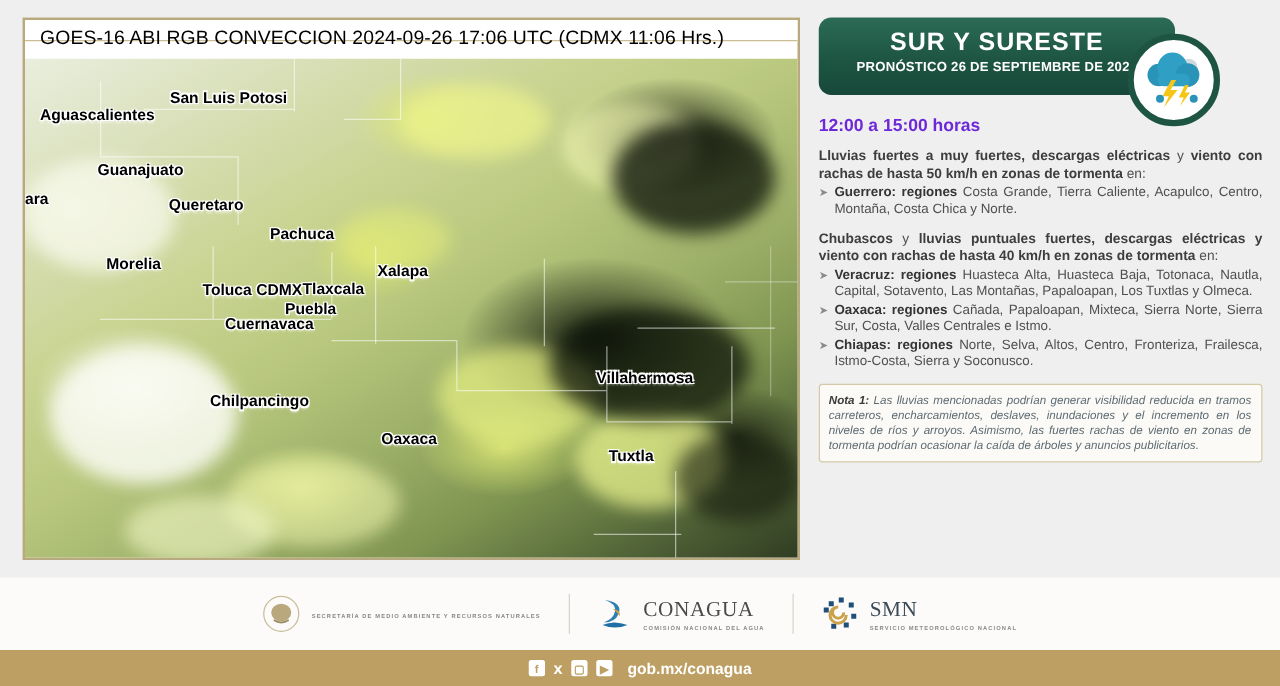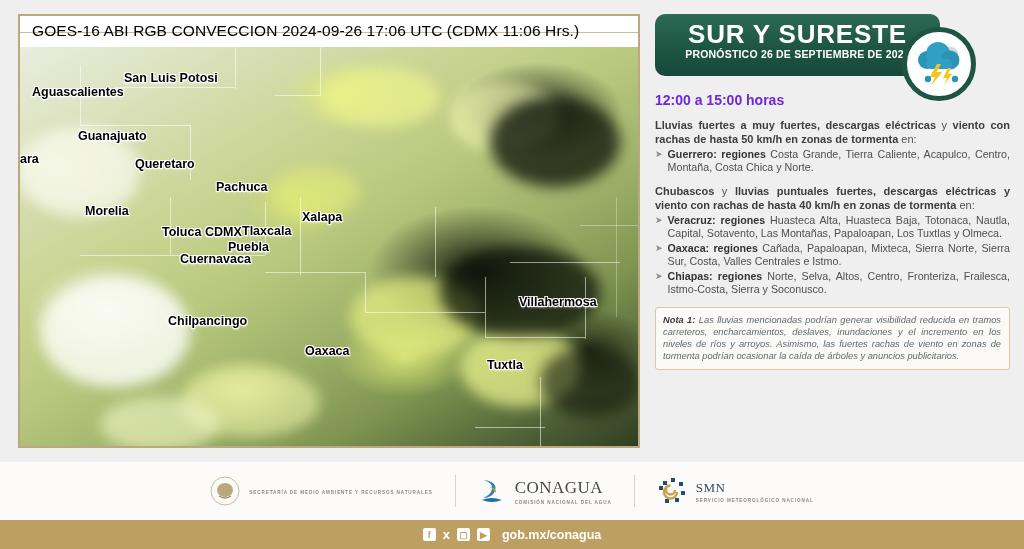--- a/index.html
+++ b/index.html
@@ -64,21 +64,21 @@
   #region-banner{
     position:relative;
     width:285px; height:62px;
     background:linear-gradient(180deg,#2c6b55 0%, #1d5542 55%, #17483a 100%);
     border-radius:10px;
     color:#fff;
     text-align:center;
     padding-top:8px;
   }
   #region-title{
-    font-size:26px; font-weight:700; letter-spacing:.8px;
+    font-size:20px; font-weight:700; letter-spacing:.8px;
     line-height:25px;
   }
   #region-subtitle{
     font-size:10.5px; font-weight:700; letter-spacing:.2px;
     margin-top:1px;
   }
   #weather-badge{
     position:absolute; left:247px; top:13px;
     width:74px; height:74px;
     border-radius:50%;
@@ -194,36 +194,36 @@
     <div class="border-line" style="left:465px;top:230px;width:1px;height:60px;"></div>
     <div class="border-line" style="left:465px;top:290px;width:100px;height:1px;"></div>
     <div class="border-line" style="left:565px;top:230px;width:1px;height:62px;"></div>
     <div class="border-line" style="left:490px;top:215px;width:110px;height:1px;"></div>
     <div class="border-line" style="left:560px;top:178px;width:62px;height:1px;background:rgba(255,255,255,.35);"></div>
     <div class="border-line" style="left:596px;top:150px;width:1px;height:120px;background:rgba(255,255,255,.3);"></div>
     <div class="border-line" style="left:520px;top:330px;width:1px;height:70px;"></div>
     <div class="border-line" style="left:455px;top:380px;width:70px;height:1px;"></div>
 
     <div id="city-layer">
-        <div class="city" style="left: 78px; top: 24px; padding-left: 26px;">San Luis Potosi</div>
+        <div class="city" style="left: 90px; top: 24px; padding-left: 26px;">San Luis Potosi</div>
         <div class="city" style="left: 12px; top: 38px;">Aguascalientes</div>
         <div class="city" style="left: 58px; top: 82px;">Guanajuato</div>
         <div class="city" style="left: 115px; top: 110px;">Queretaro</div>
         <div class="city" style="left: 0px; top: 105px;">ara</div>
         <div class="city" style="left: 196px; top: 133px;">Pachuca</div>
         <div class="city" style="left: 65px; top: 157px;">Morelia</div>
         <div class="city" style="left: 282px; top: 163px;">Xalapa</div>
         <div class="city" style="left: 142px; top: 178px;">Toluca</div>
         <div class="city" style="left: 185px; top: 178px;">CDMX</div>
         <div class="city" style="left: 222px; top: 177px;">Tlaxcala</div>
         <div class="city" style="left: 208px; top: 193px;">Puebla</div>
         <div class="city" style="left: 160px; top: 205px;">Cuernavaca</div>
         <div class="city" style="left: 148px; top: 267px;">Chilpancingo</div>
         <div class="city" style="left: 285px; top: 297px;">Oaxaca</div>
-        <div class="city" style="left: 499px; top: 248px;">Villahermosa</div>
+        <div class="city" style="left: 457px; top: 248px;">Villahermosa</div>
         <div class="city" style="left: 467px; top: 311px;">Tuxtla</div>
       </div>
 
   </div>
 </div>
 
 <div id="right-panel">
 
   <div id="region-banner">
     <div id="region-title">SUR Y SURESTE</div>
@@ -310,21 +310,21 @@
       <rect x="2" y="10" width="4" height="4" fill="#1f4e79"></rect>
       <rect x="6" y="5" width="4" height="4" fill="#1f4e79"></rect>
       <rect x="14" y="2" width="4" height="4" fill="#1f4e79"></rect>
       <rect x="22" y="6" width="4" height="4" fill="#1f4e79"></rect>
       <rect x="24" y="15" width="4" height="4" fill="#1f4e79"></rect>
       <rect x="18" y="22" width="4" height="4" fill="#1f4e79"></rect>
       <rect x="8" y="23" width="4" height="4" fill="#1f4e79"></rect>
       <path d="M18 14 a4.5 4.5 0 1 1 -4.5 -4.5 a6.5 6.5 0 1 0 6.5 6.5" fill="none" stroke="#c9a24a" stroke-width="2.4"></path>
     </svg>
     <div>
-      <div class="logo-text-main" style="font-size:13px;color:#3c4b58;font-weight:400;">SMN</div>
+      <div class="logo-text-main" style="font-size:17px;color:#3c4b58;font-weight:400;">SMN</div>
       <div class="logo-sub">SERVICIO METEOROLÓGICO NACIONAL</div>
     </div>
   </div>
 </div>
 
 <div id="social-bar">
   <div class="soc-icon">f</div>
   <div class="soc-plain">x</div>
   <div class="soc-icon">▢</div>
   <div class="soc-icon">▶</div>

